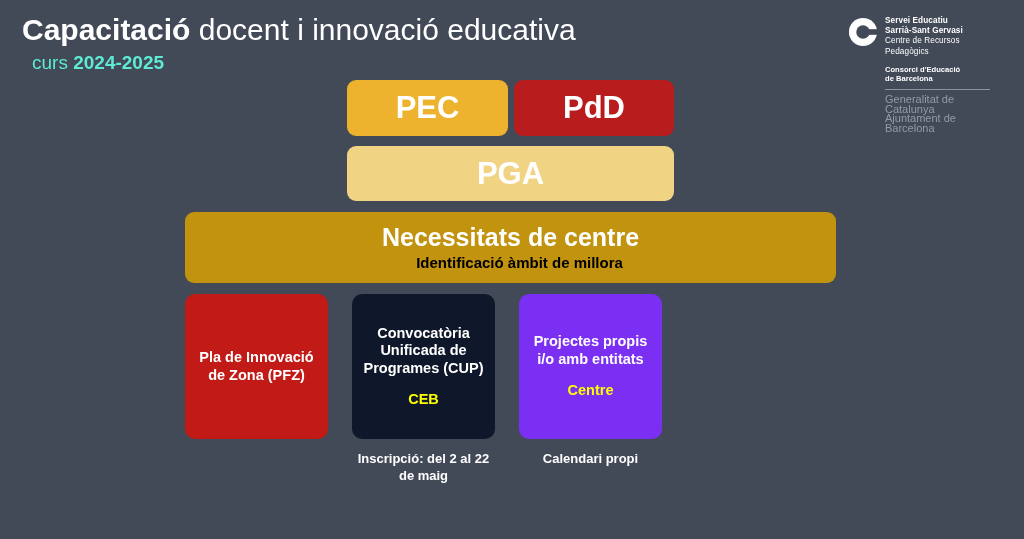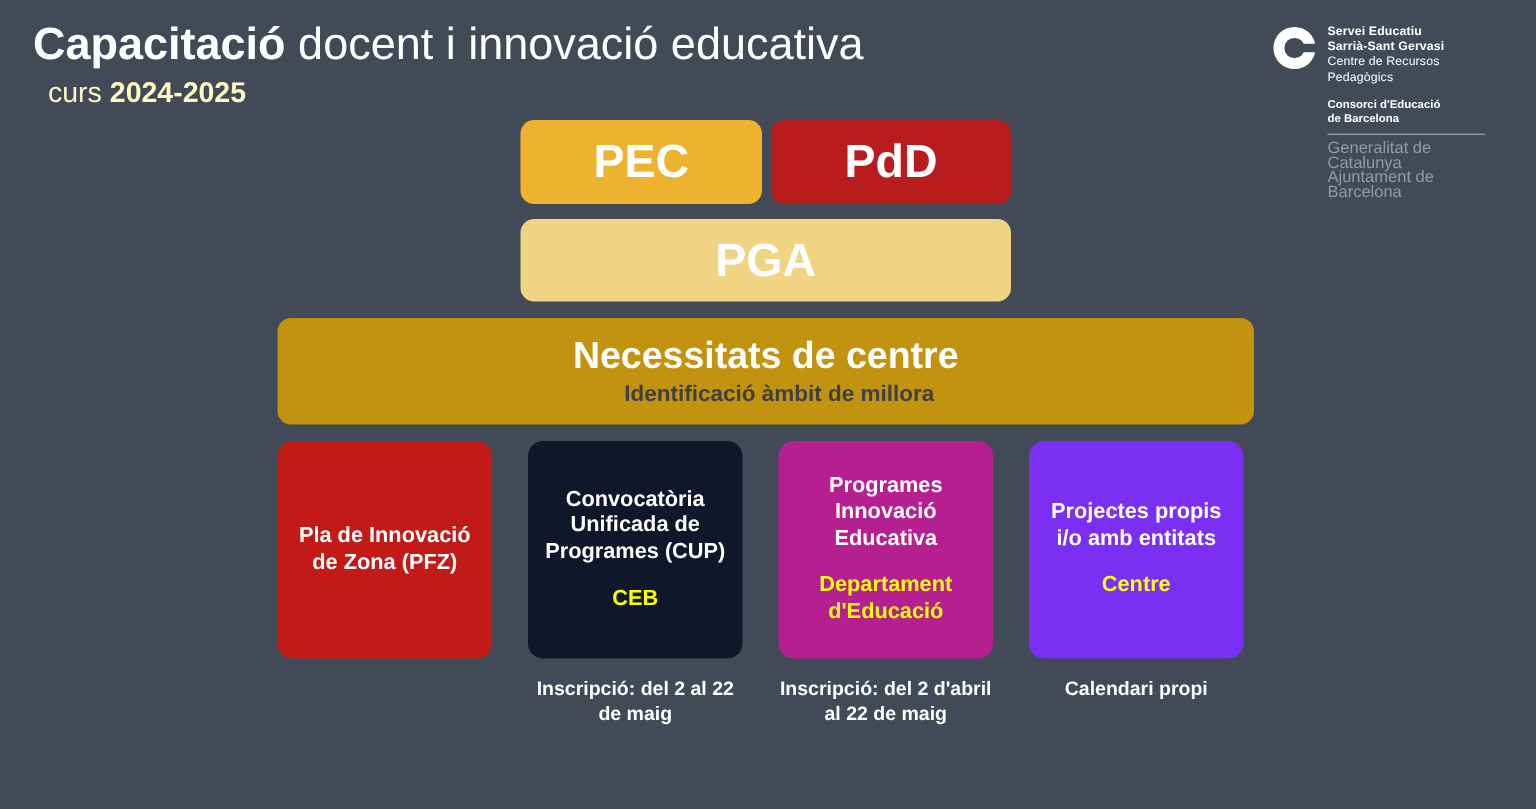--- a/index.html
+++ b/index.html
@@ -29,21 +29,21 @@
     color: #ffffff;
     white-space: nowrap;
   }
   .title-main .strong { font-weight: 700; }
   .title-sub {
     margin-top: 4px;
     margin-left: 10px;
     font-size: 19px;
     line-height: 22px;
     font-weight: 400;
-    color: #fef9c3;
+    color: #5eead4;
   }
   .title-sub .strong { font-weight: 700; }
 
   
   .logo {
     position: absolute;
     right: 26px;
     top: 16px;
     width: 150px;
     display: block;
@@ -137,21 +137,21 @@
   .needs-title {
     font-size: 25px;
     line-height: 28px;
     font-weight: 700;
     color: #ffffff;
   }
   .needs-sub {
     font-size: 15px;
     line-height: 18px;
     font-weight: 700;
-    color: #404040;
+    color: #000000;
     margin-left: 18px;
   }
 
   
   .cards {
     position: absolute;
     left: 185px;
     top: 294px;
     width: 651px;
     display: flex;
@@ -252,27 +252,20 @@
   </div>
 
   <div class="card-col">
     <div class="card" style="background: #0f172a; justify-content: center;">
       <div class="card-title">Convocatòria Unificada de Programes (CUP)</div>
       <div class="card-owner">CEB</div>
     </div>
     <div class="card-caption">Inscripció: del 2 al 22 de maig</div>
   </div>
 
-  <div class="card-col">
-    <div class="card" style="background: rgb(182, 31, 143);">
-      <div class="card-title">Programes Innovació Educativa</div>
-      <div class="card-owner">Departament d'Educació</div>
-    </div>
-    <div class="card-caption">Inscripció: del 2 d'abril al 22 de maig</div>
-  </div>
 
   <div class="card-col">
     <div class="card" style="background: rgb(123, 47, 242);">
       <div class="card-title">Projectes propis i/o amb entitats</div>
       <div class="card-owner">Centre</div>
     </div>
     <div class="card-caption">Calendari propi</div>
   </div>
 
 </div>

